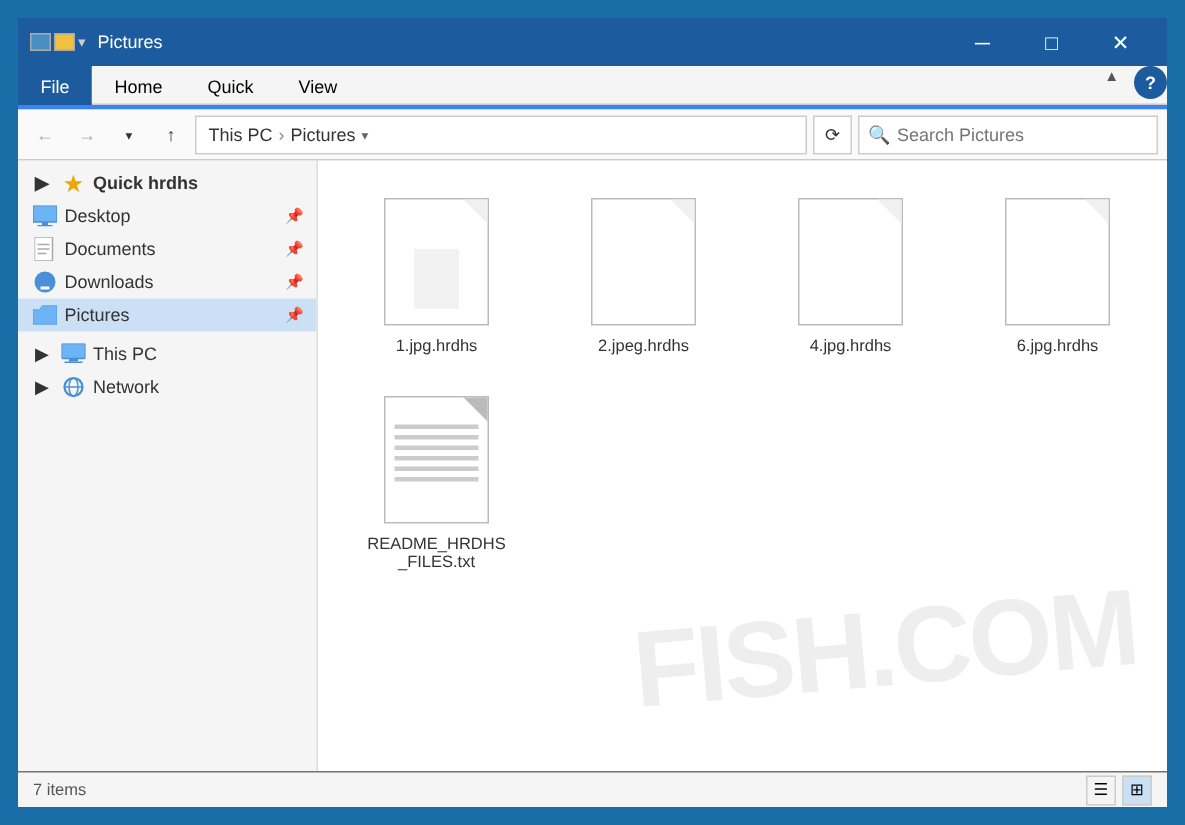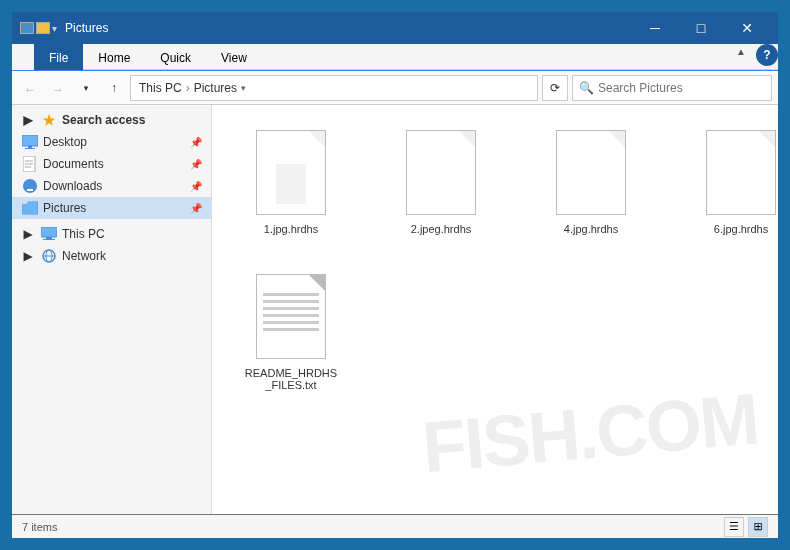--- a/index.html
+++ b/index.html
@@ -55,23 +55,22 @@
       color: white;
       font-size: 14px;
       cursor: pointer;
       display: flex;
       align-items: center;
       justify-content: center;
     }
     
     .ribbon {
       background: #f5f5f5;
-      border-bottom: 1px solid #3b82f6;
+      border-bottom: 3px solid #3b82f6;
       flex-shrink: 0;
-      padding-left: 22px;
     }
     .ribbon-tabs {
       display: flex;
       height: 26px;
       border-bottom: 1px solid #ccc;
     }
     .ribbon-tab {
       padding: 0 14px;
       display: flex;
       align-items: center;
@@ -246,21 +245,21 @@
       font-weight: bold;
       color: rgba(200, 200, 200, 0.3);
       transform: rotate(-5deg);
       pointer-events: none;
       font-family: Arial, sans-serif;
       letter-spacing: -2px;
     }
     .files-grid {
       display: grid;
       grid-template-columns: repeat(4, 130px);
-      gap: 20px;
+      gap: 8px;
       padding: 4px;
     }
     .file-item {
       display: flex;
       flex-direction: column;
       align-items: center;
       padding: 8px 4px;
       cursor: pointer;
       border-radius: 2px;
       gap: 6px;
@@ -419,21 +418,21 @@
     </div>
   </div>
 
   <div class="main-area">
 
     <div class="sidebar">
 
       <div class="sidebar-item section">
         <span class="sidebar-icon">▶</span>
         <span class="sidebar-icon icon-star">★</span>
-        <span>Search access</span>
+        <span>Quick hrdhs</span>
       </div>
       <div class="sidebar-item indent1">
         <span class="sidebar-icon">
           <svg width="16" height="14" viewBox="0 0 16 14">
               <rect x="0" y="0" width="16" height="11" fill="#6cb4f5" stroke="#4a90d9" stroke-width="1"></rect>
               <rect x="6" y="11" width="4" height="2" fill="#4a90d9"></rect>
               <rect x="3" y="13" width="10" height="1" fill="#4a90d9"></rect>
             </svg>
         </span>
         <span>Desktop</span>

